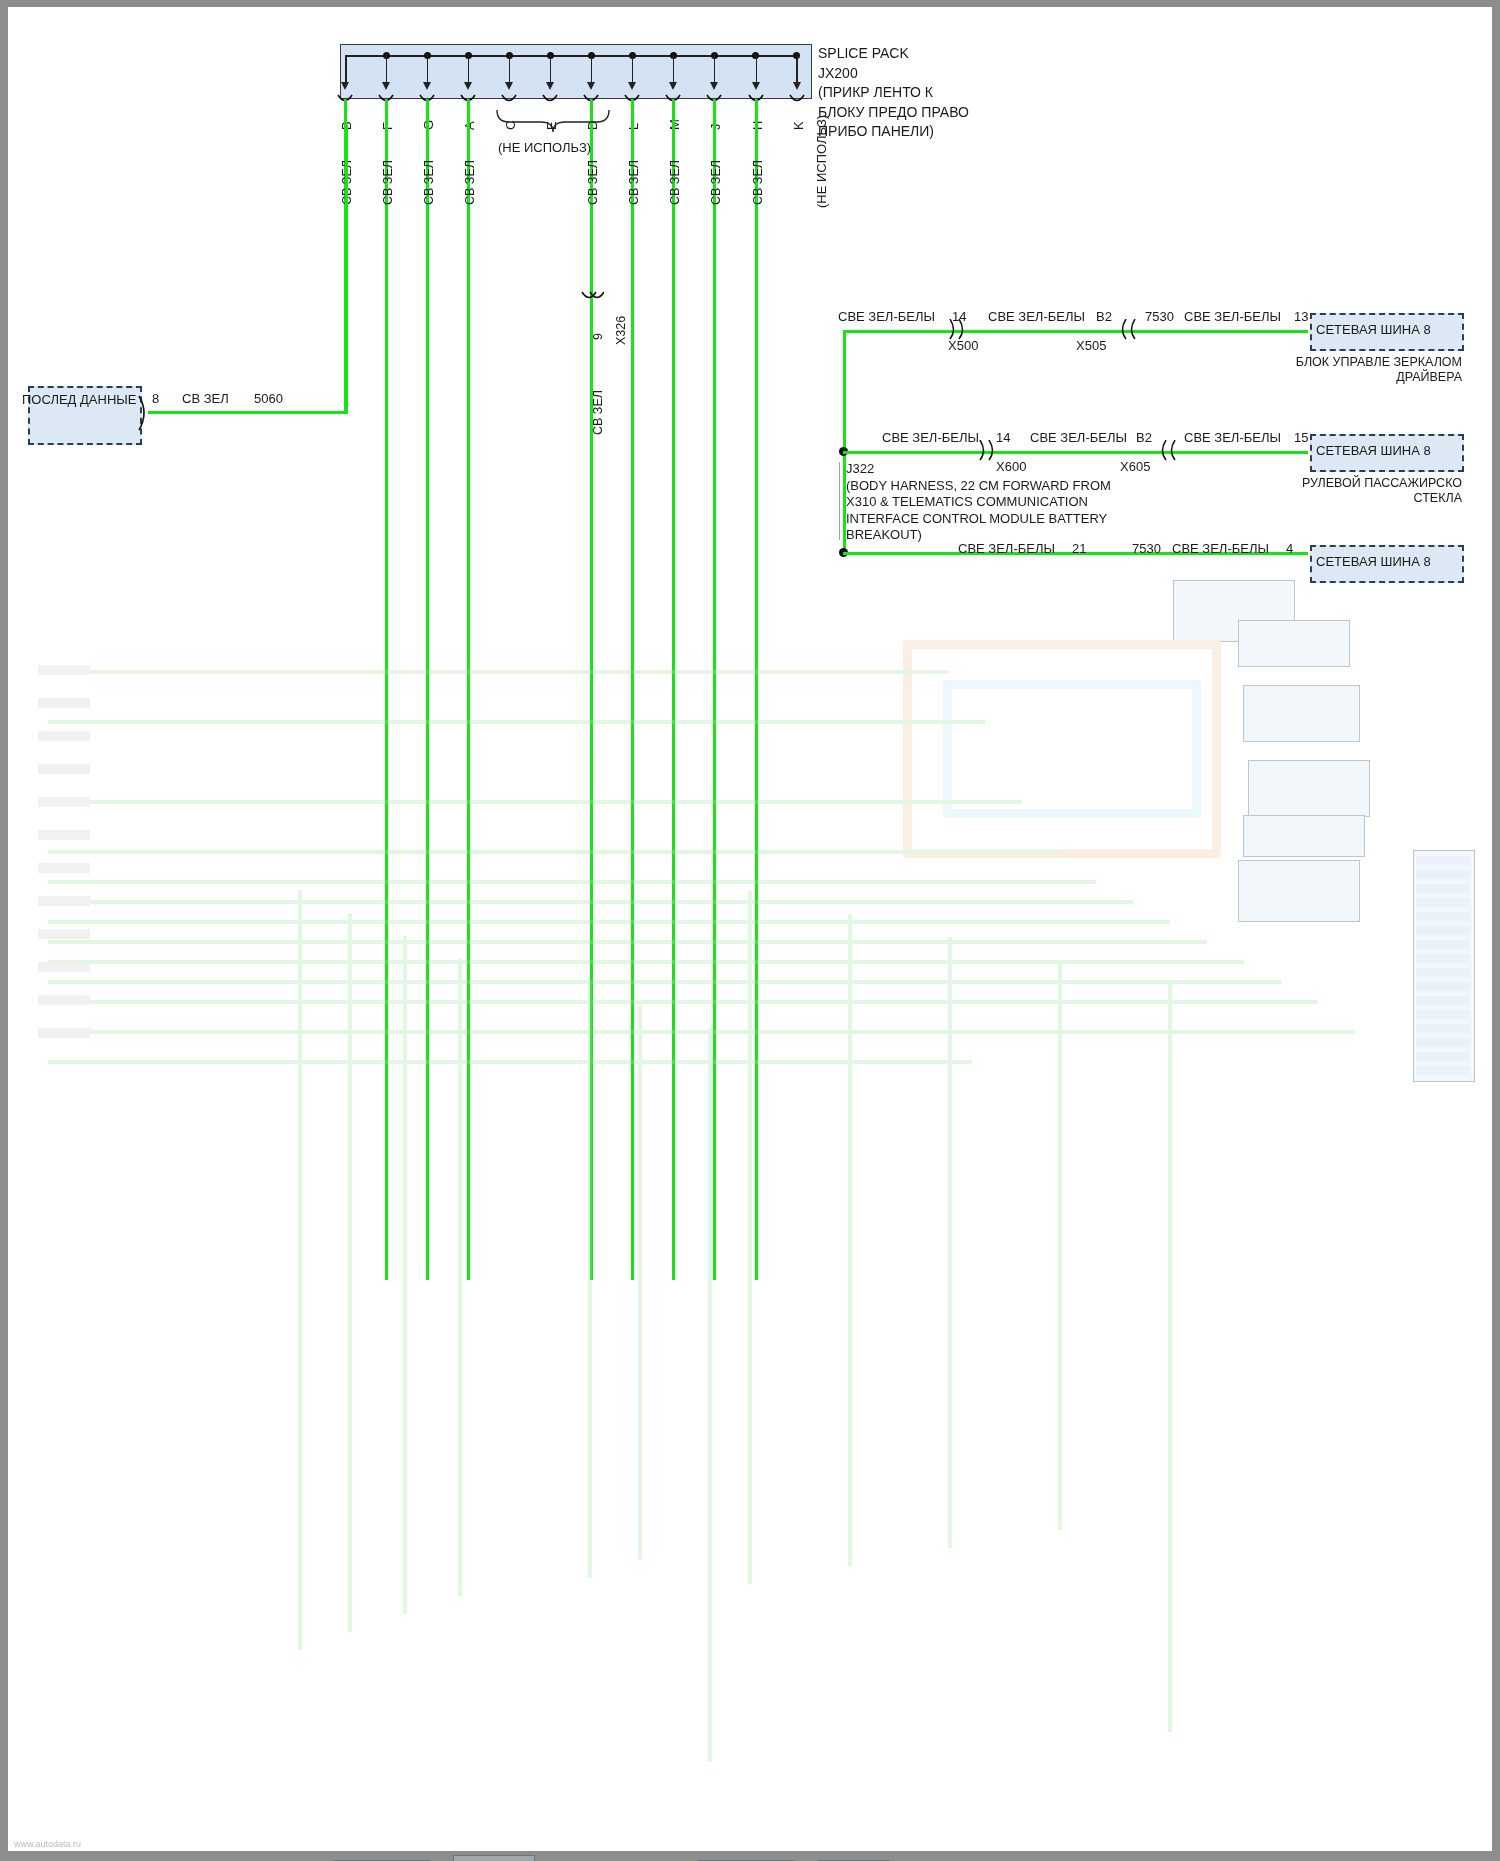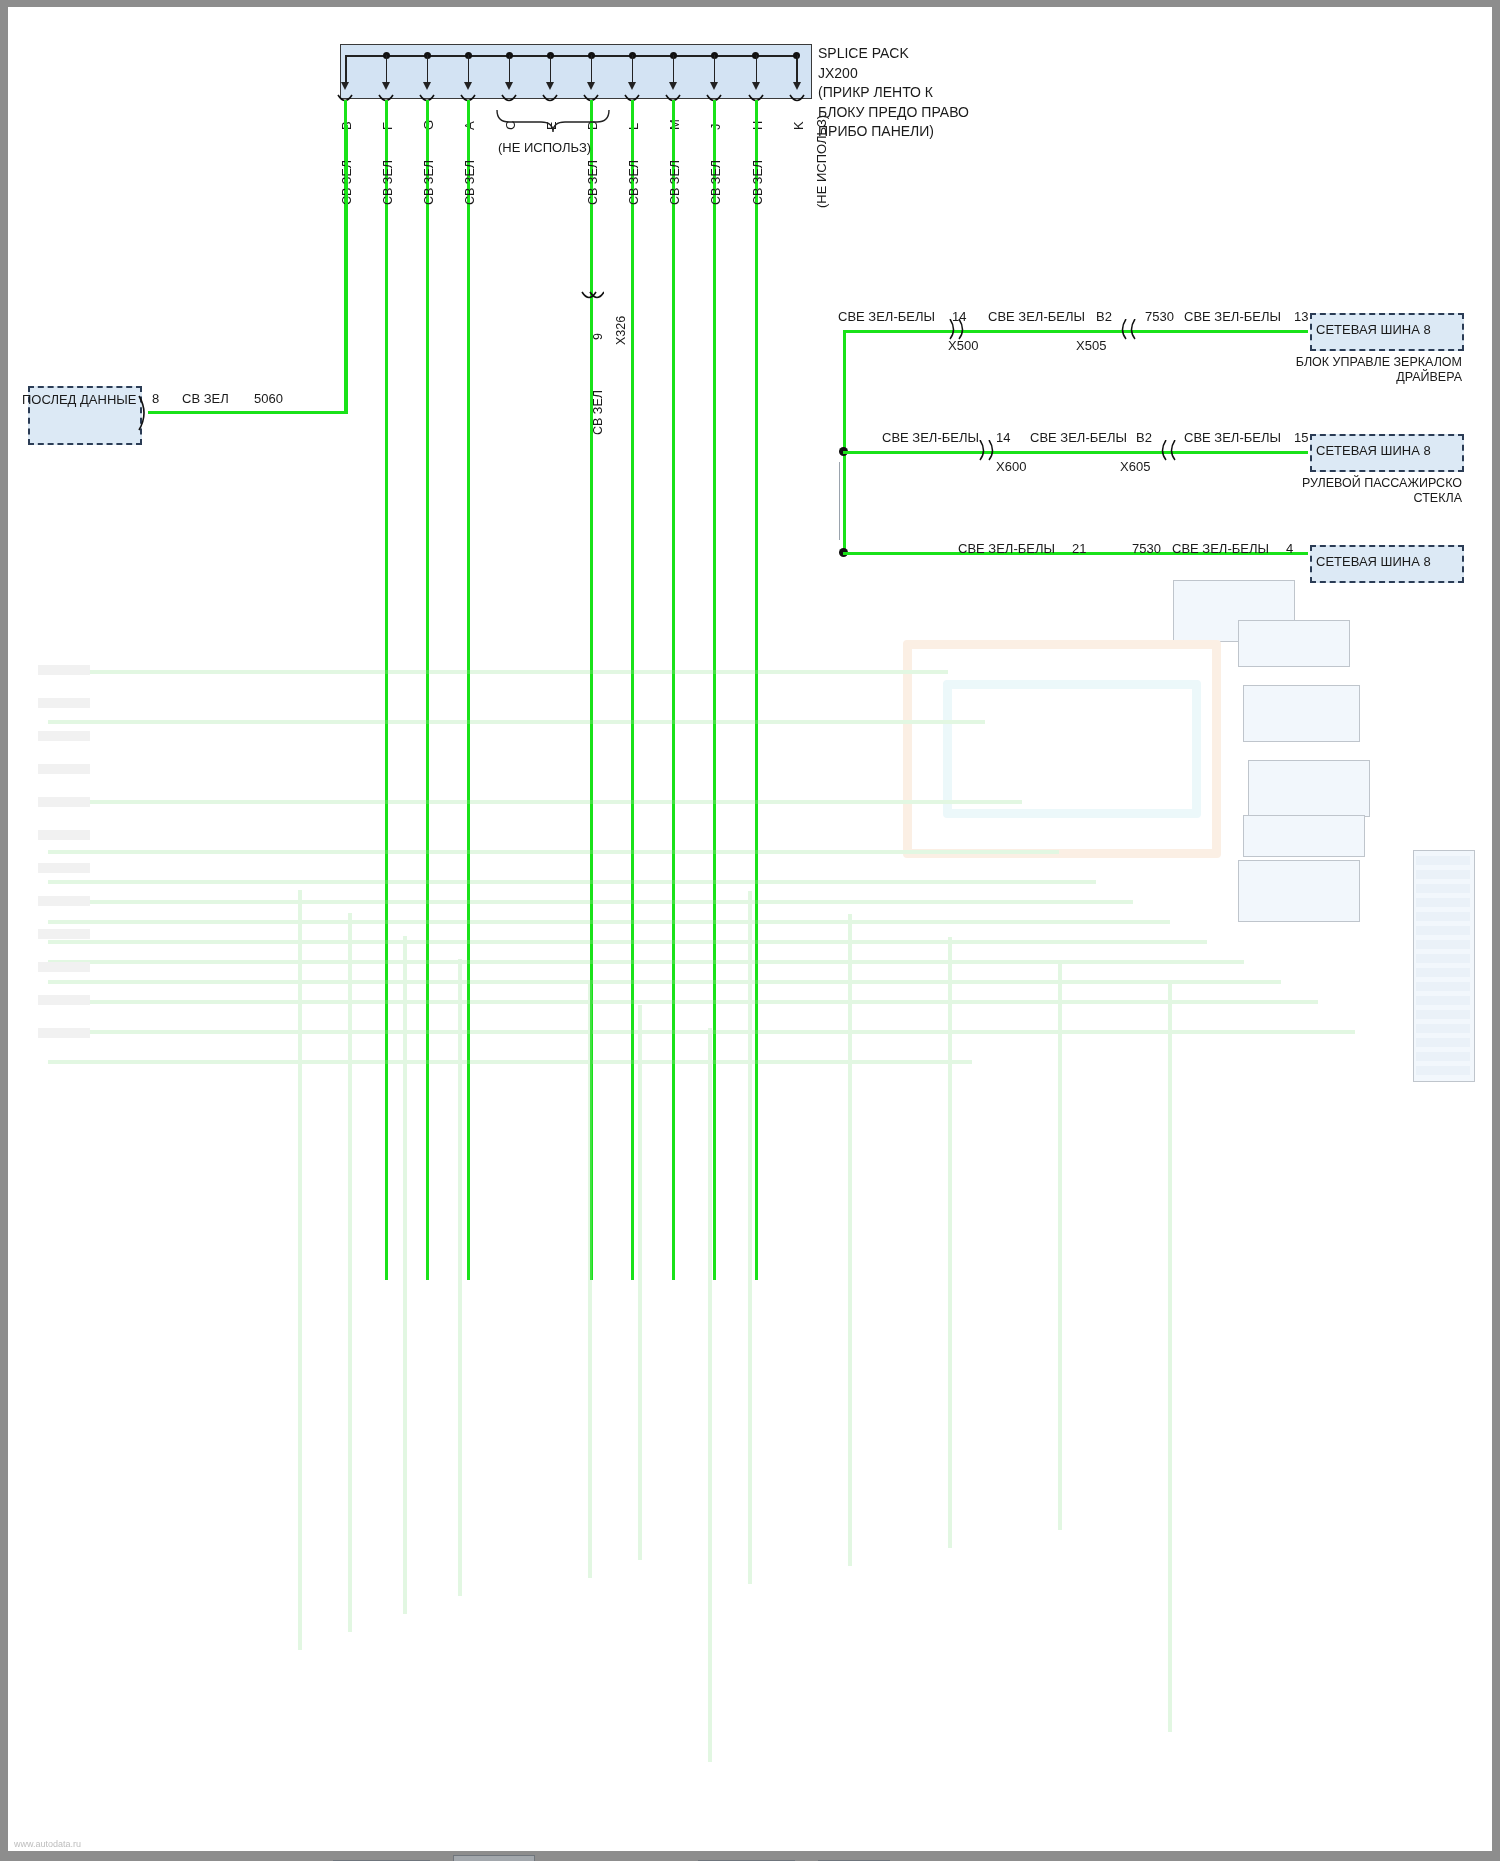--- a/index.html
+++ b/index.html
@@ -261,20 +261,25 @@
   <svg style="position:absolute;left:1306px;top:439px;" width="16" height="24">
     <path d="M9,2 Q1,12 9,22" fill="none" stroke="#111" stroke-width="1.6"></path>
   </svg>
 
   <div class="dashbox" style="left:1310px;top:434px;width:150px;height:34px;"></div>
   <div class="txt" style="left:1316px;top:443px;font-size:13px;">СЕТЕВАЯ ШИНА 8</div>
   <div class="txt" style="left:1290px;top:476px;font-size:12.5px;line-height:15px;text-align:right;width:172px;"><span>РУЛЕВОЙ ПАССАЖИРСКО
 СТЕКЛА</span></div>
 
   <div class="bus" style="left:839px;top:462px;width:1.2px;height:78px;background:#9aa3ad;"></div>
+  <div class="txt" style="left:846px;top:461px;font-size:13px;line-height:16.5px;"><span>J322
+(BODY HARNESS, 22 CM FORWARD FROM
+X310 &amp; TELEMATICS COMMUNICATION
+INTERFACE CONTROL MODULE BATTERY
+BREAKOUT)</span></div>
 
   <div class="dot" style="left:839px;top:548px;"></div>
   <div class="wire wireH" style="left:843px;top:552px;width:465px;"></div>
   <div class="txt" style="left:958px;top:541px;font-size:13px;">СВЕ ЗЕЛ-БЕЛЫ</div>
   <div class="txt" style="left:1072px;top:541px;font-size:13px;">21</div>
   <div class="txt" style="left:1132px;top:541px;font-size:13px;">7530</div>
   <div class="txt" style="left:1172px;top:541px;font-size:13px;">СВЕ ЗЕЛ-БЕЛЫ</div>
   <div class="txt" style="left:1286px;top:541px;font-size:13px;">4</div>
   <div class="dashbox" style="left:1310px;top:545px;width:150px;height:34px;"></div>
   <div class="txt" style="left:1316px;top:554px;font-size:13px;">СЕТЕВАЯ ШИНА 8</div>

